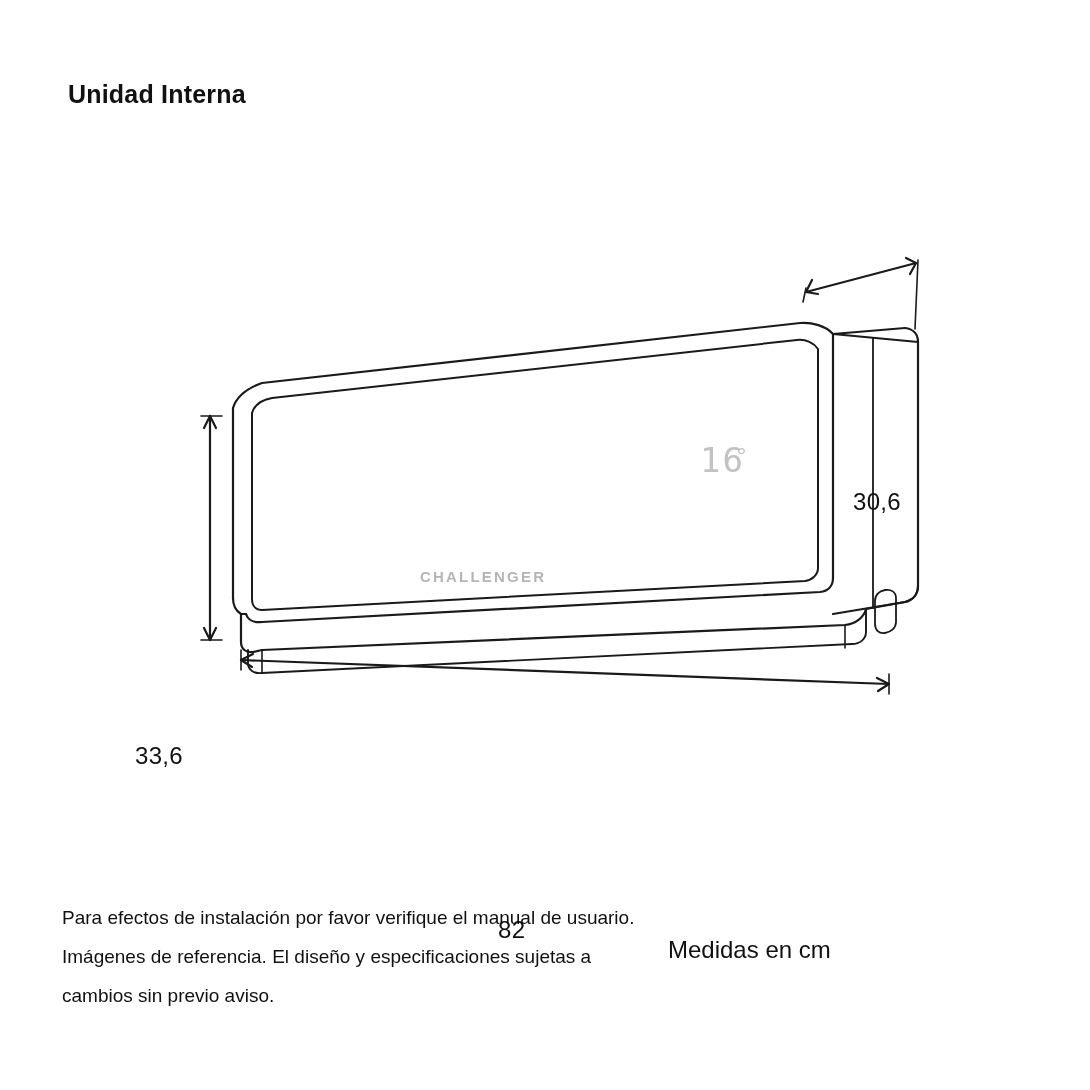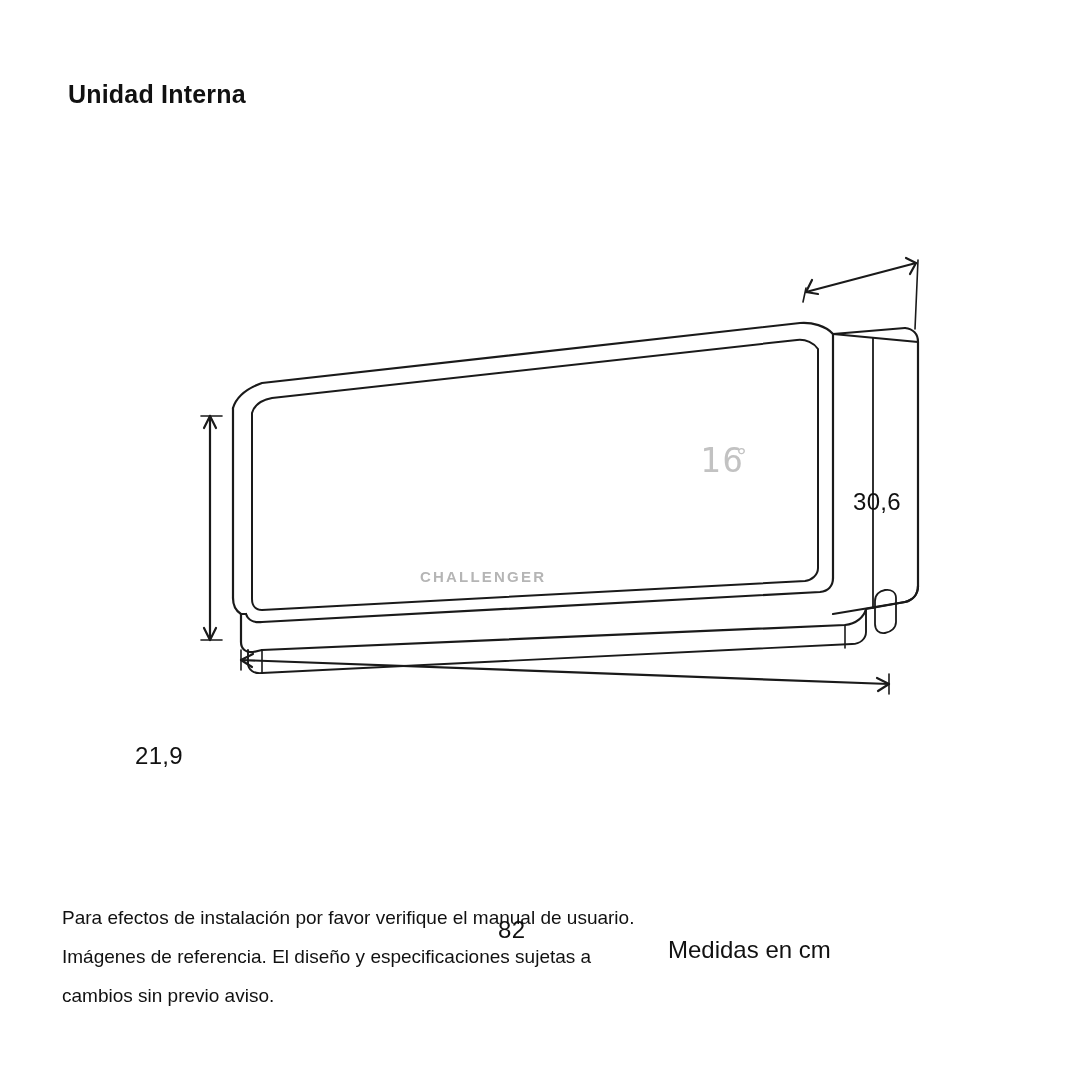--- a/index.html
+++ b/index.html
@@ -143,21 +143,21 @@
 
       <text x="420" y="352" font-family="&quot;Liberation Sans&quot;, sans-serif" font-size="15" letter-spacing="2.2" fill="#b5b5b5" font-weight="bold">CHALLENGER</text>
 
       <g>
         <text x="700" y="242" font-family="&quot;DejaVu Sans Mono&quot;, monospace" font-size="34" letter-spacing="2" fill="#c2c2c2">16</text>
         <text x="736" y="234" font-family="&quot;DejaVu Sans&quot;, sans-serif" font-size="22" fill="#c2c2c2">°</text>
       </g>
     </svg>
 
     <div class="dim-label dim-depth">30,6</div>
-    <div class="dim-label dim-height">21,9</div>
+    <div class="dim-label dim-height">33,6</div>
     <div class="dim-label dim-width">82</div>
     <div class="units-note">Medidas en cm</div>
   </div>
 
   <div class="footnote">
     <span>Para efectos de instalación por favor verifique el manual de usuario.</span>
     <span>Imágenes de referencia. El diseño y especificaciones sujetas a</span>
     <span>cambios sin previo aviso.</span>
   </div>
 

